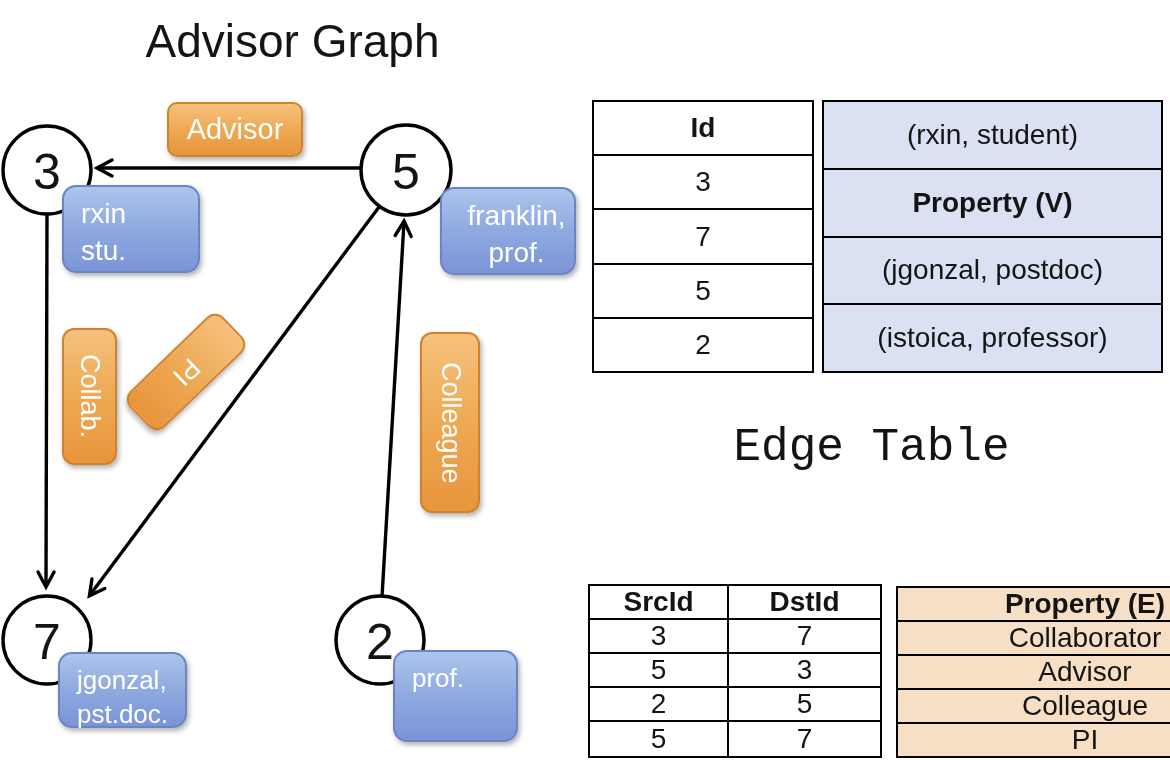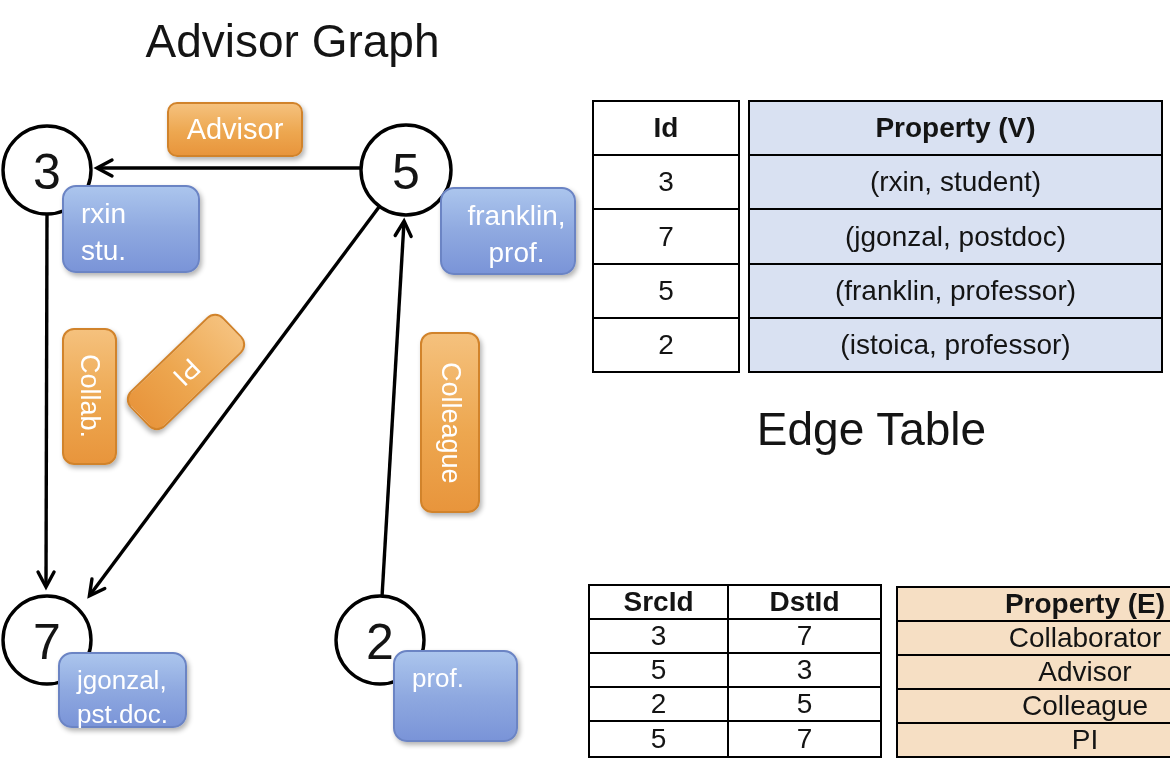--- a/index.html
+++ b/index.html
@@ -7,21 +7,21 @@
     position:relative;width:1170px;height:760px;background:#ffffff;overflow:hidden;
     font-family:"Liberation Sans",sans-serif;color:#161616;
   }
   
   .big-title{
     position:absolute;font-size:46px;font-weight:400;text-align:center;
     color:#141414;white-space:nowrap;
   }
   #graph-title{left:0;top:14px;width:585px;}
   #vertex-title{left:592px;top:16px;width:571px;}
-  #edge-title{left:588px;top:402px;width:567px;}
+  #edge-title{left:588px;top:422px;width:567px;font-family:Liberation Mono, monospace;}
 
   
   #graph-svg{position:absolute;left:0;top:0;width:585px;height:760px;}
   .gline{stroke:#000;stroke-width:3.4;fill:none;}
   .gcircle{fill:#fff;stroke:#000;stroke-width:3.4;}
   .gdigit{font-family:"Liberation Sans",sans-serif;font-size:50px;fill:#141414;
     text-anchor:middle;dominant-baseline:central;}
 
   
   .elabel{
@@ -52,21 +52,21 @@
   
   .tbl{position:absolute;display:flex;}
   #vertex-table{left:592px;top:100px;width:571px;height:273px;gap:8px;}
   #edge-table{left:588px;top:488px;width:686px;height:270px;gap:14px;align-items:flex-end;}
   .grp{border:2.5px solid #000;box-sizing:border-box;background:#fff;
     display:flex;flex-direction:column;}
   .cell{flex:1;display:flex;align-items:center;justify-content:center;
     font-size:28px;color:#141414;border-bottom:2.5px solid #000;}
   .cell:last-child{border-bottom:none;}
   .hdr{font-weight:bold;}
-  #v-id-group{width:148px;}
+  #v-id-group{width:222px;}
   #v-prop-group{flex:1;background:#D9E1F2;}
   #v-prop-group .cell{background:#D9E1F2;}
   #e-prop-group{flex:1;background:#F6DFC4;}
   #e-prop-group .cell{background:#F6DFC4;}
   #e-ids-group{width:294px;display:grid;grid-template-columns:137px 1fr;
     grid-template-rows:repeat(5,1fr);}
   .eg-cell{display:flex;align-items:center;justify-content:center;font-size:28px;
     color:#141414;border-bottom:2.5px solid #000;}
   .eg-cell.col2{border-left:2.5px solid #000;}
   .eg-cell.lastrow{border-bottom:none;}
@@ -125,24 +125,23 @@
 
   <div id="vertex-table" class="tbl">
     <div id="v-id-group" class="grp">
       <div class="cell hdr">Id</div>
       <div class="cell">3</div>
       <div class="cell">7</div>
       <div class="cell">5</div>
       <div class="cell">2</div>
     </div>
     <div id="v-prop-group" class="grp">
+      <div class="cell">(rxin, student)</div>
       <div class="cell hdr">Property (V)</div>
-      <div class="cell">(rxin, student)</div>
       <div class="cell">(jgonzal, postdoc)</div>
-      <div class="cell">(franklin, professor)</div>
       <div class="cell">(istoica, professor)</div>
     </div>
   </div>
 
   <div id="edge-title" class="big-title">Edge Table</div>
 
   <div id="edge-table" class="tbl">
     <div id="e-ids-group" class="grp">
       <div class="eg-cell hdr">SrcId</div>
       <div class="eg-cell hdr col2">DstId</div>

